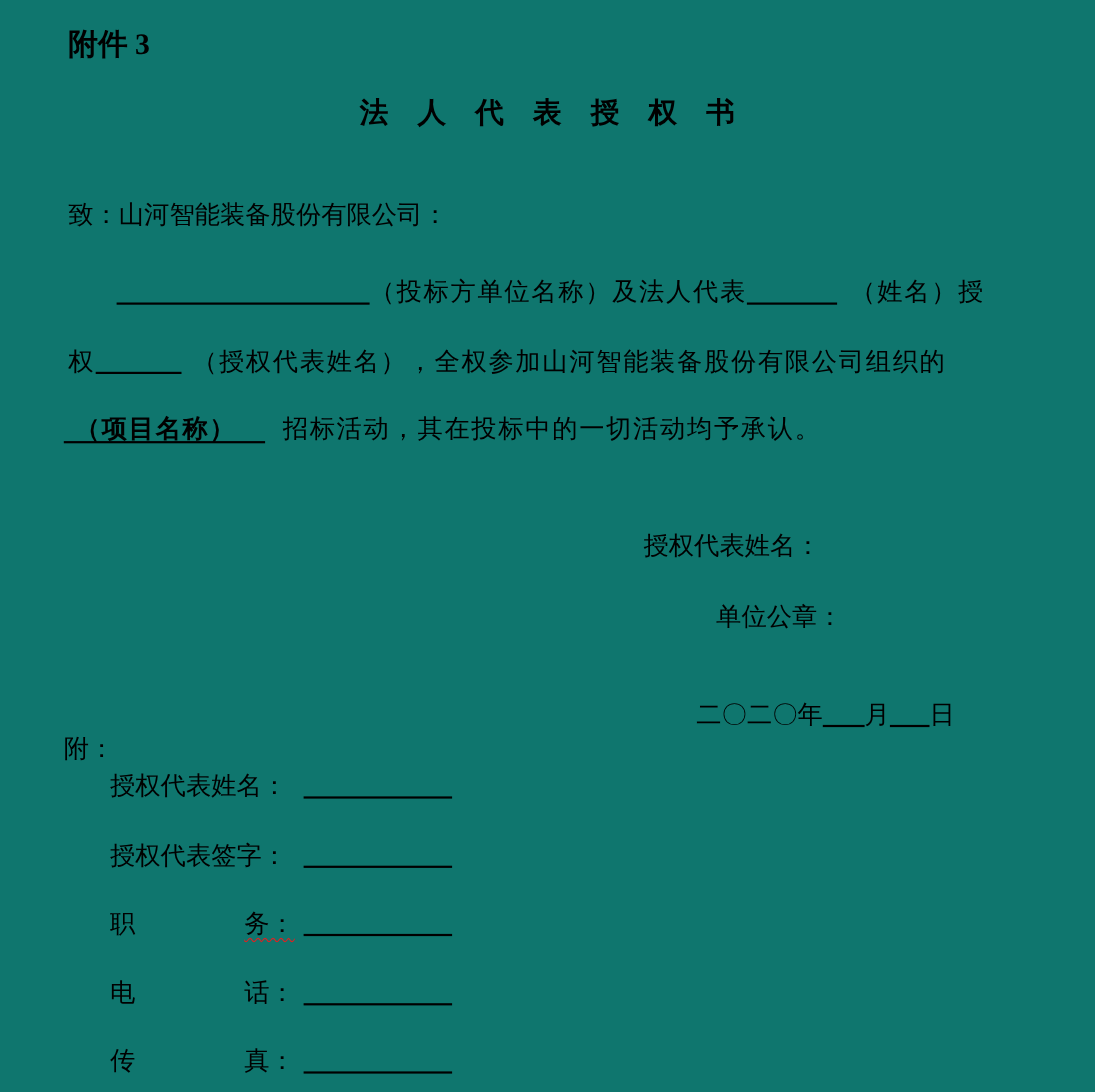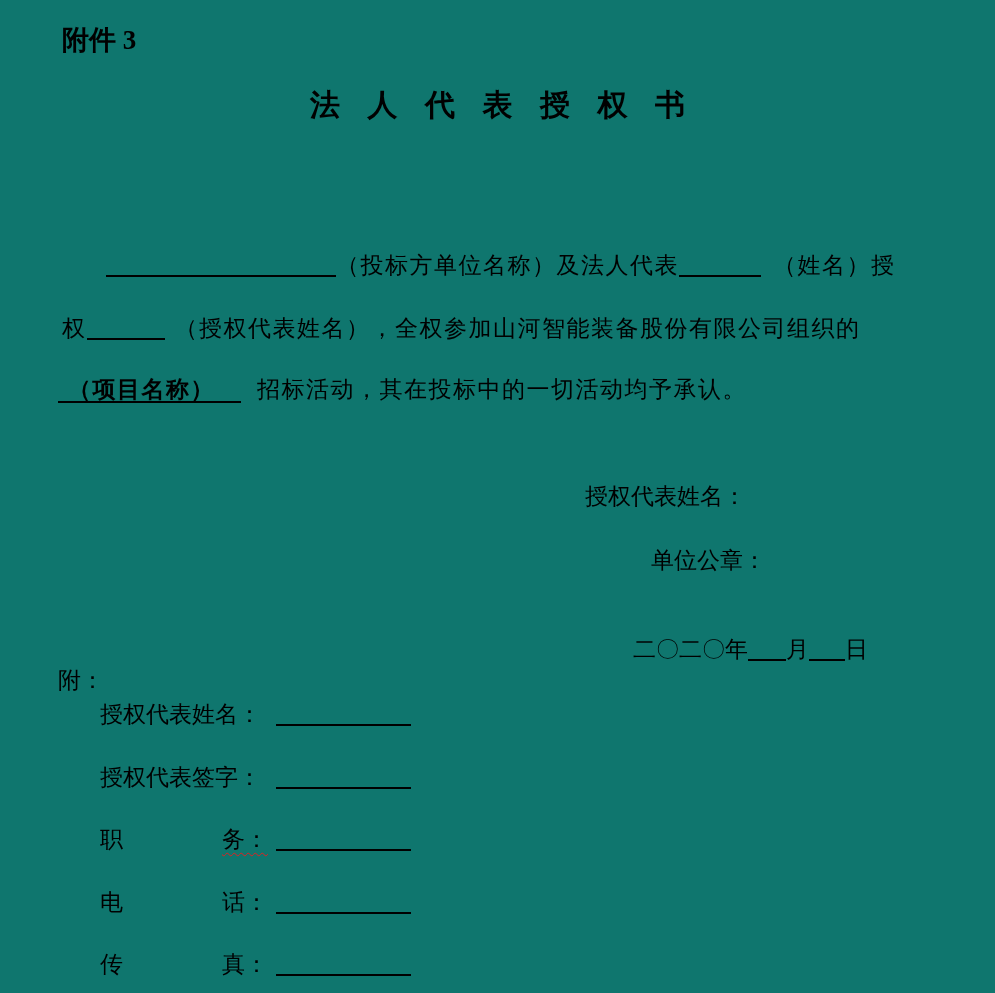--- a/index.html
+++ b/index.html
@@ -6,21 +6,21 @@
   .page{
     position:relative;
     width:995px;height:993px;
     background:#0f766e;
     color:#000000;
     font-family:"Liberation Serif","DejaVu Serif",serif;
     overflow:hidden;
   }
   .abs{position:absolute;line-height:1;white-space:nowrap;}
   .attachment{left:62px;top:27px;font-size:27px;font-weight:700;}
-  .title{left:0;right:0;top:90px;text-align:center;font-size:30px;font-weight:700;letter-spacing:10px;padding-left:10px;}
+  .title{left:0;right:0;top:90px;text-align:center;font-size:26px;font-weight:700;letter-spacing:10px;padding-left:10px;}
   .salutation{left:62px;top:184px;font-size:23px;}
   .para{font-size:23px;letter-spacing:1.5px;}
   .para-l1{left:62px;top:254px;text-align:center;}
   .para-l2{left:62px;top:317px;}
   .para-l3{left:58px;top:378px;}
   .indent{display:inline-block;width:44px;}
   .blank{display:inline-block;height:18px;border-bottom:2px solid #000;margin-bottom:-4px;}
   .b-unit{width:230px;}
   .b-name{width:82px;margin-right:12px;}
   .b-rep{width:78px;margin-right:10px;}
@@ -50,20 +50,21 @@
 </style>
 </head>
 <body>
 
 <div class="page">
 
   <div class="abs attachment">附件 3</div>
 
   <div class="abs title">法 人 代 表 授 权 书</div>
 
+  <div class="abs salutation">致：山河智能装备股份有限公司：</div>
 
   <div class="abs para para-l1">
     <span class="indent"></span><span class="blank b-unit"></span><span>（投标方单位名称）及法人代表</span><span class="blank b-name"></span><span>（姓名）授</span>
   </div>
 
   <div class="abs para para-l3">
     <span class="project">（项目名称）</span><span>招标活动，其在投标中的一切活动均予承认。</span>
   </div>
 
   <div class="abs para para-l2">

